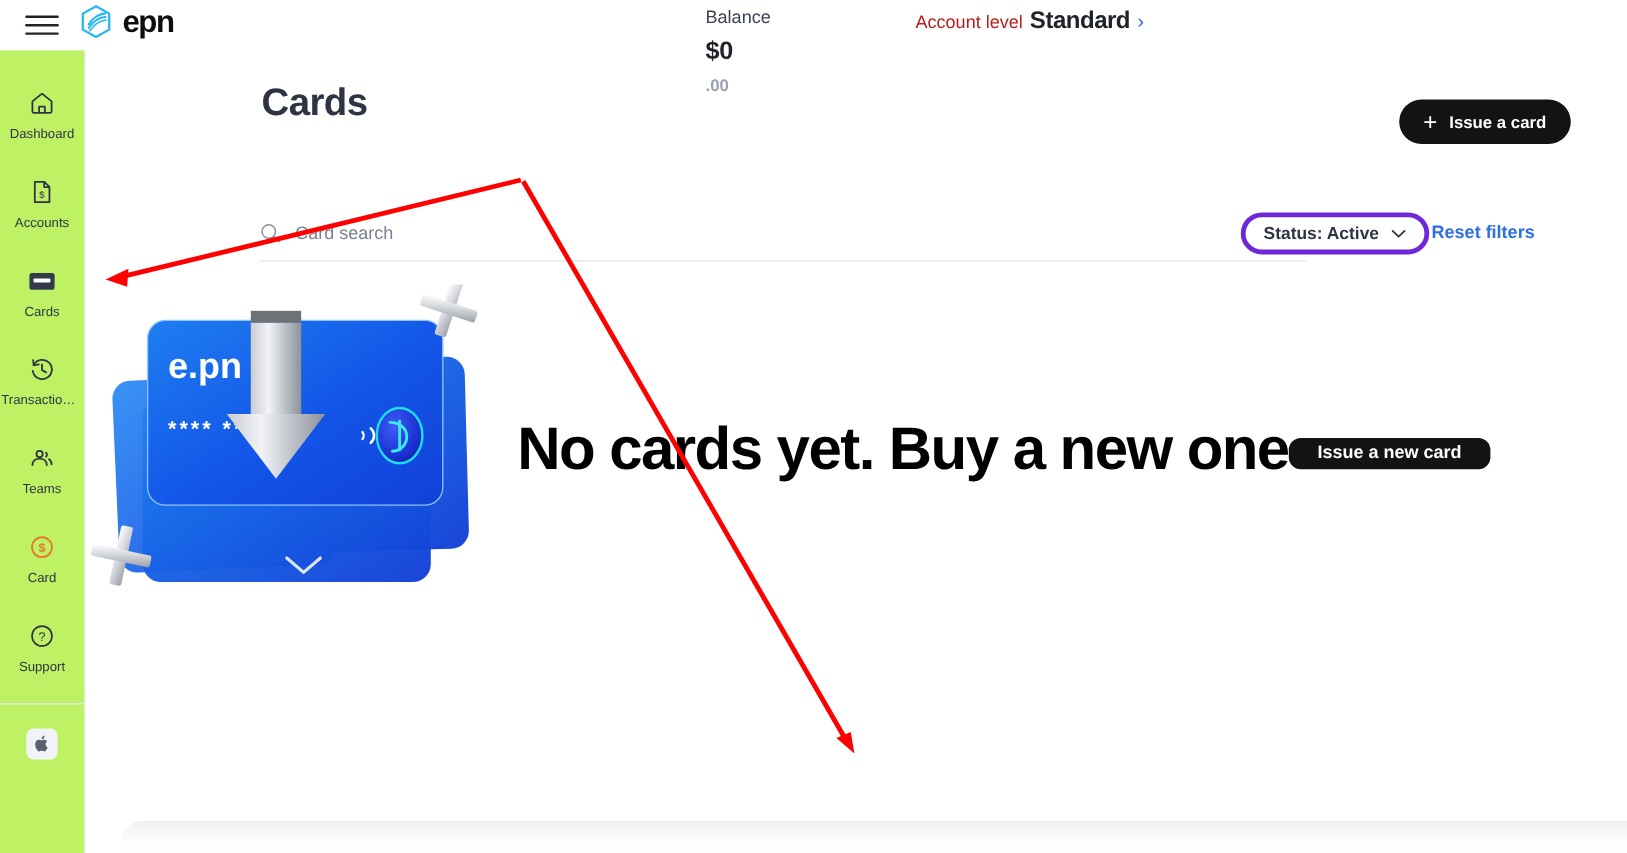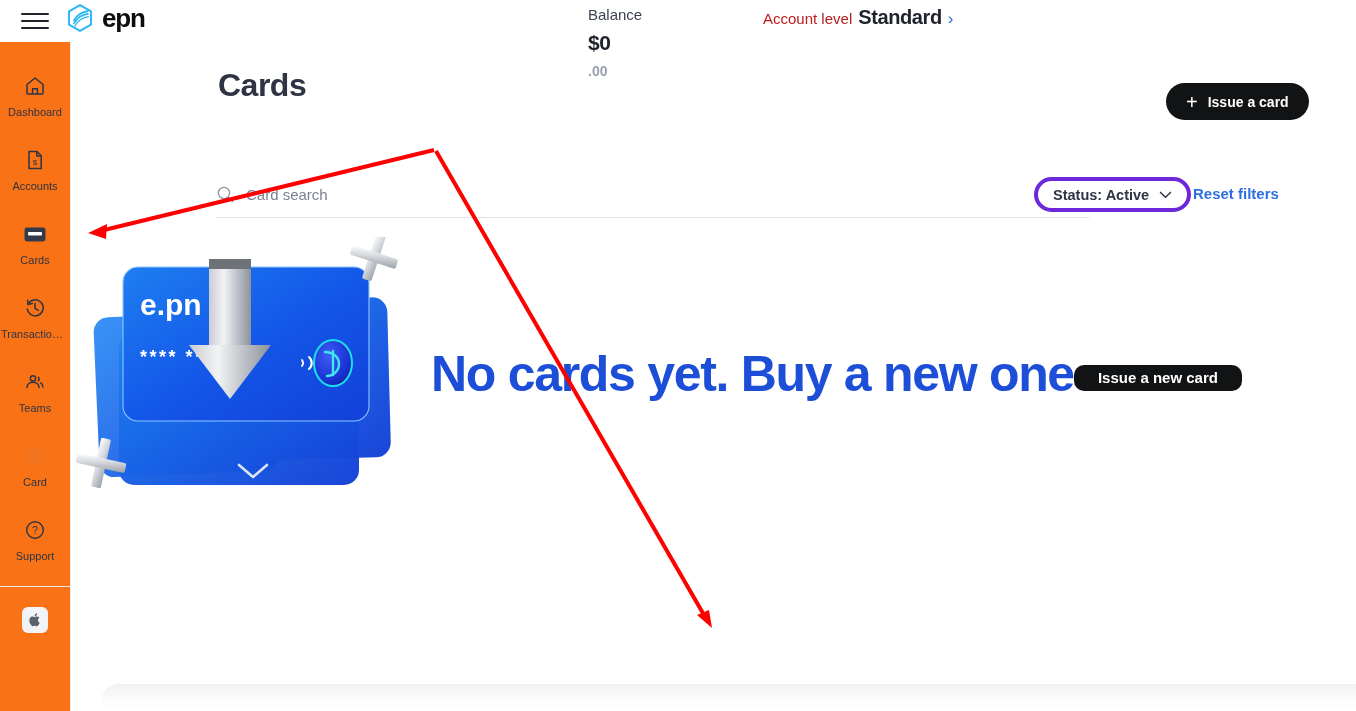--- a/index.html
+++ b/index.html
@@ -46,21 +46,21 @@
     position: absolute; left: 739px; top: 6px;
     display: flex; align-items: baseline; gap: 6px; cursor: pointer;
   }
   .acct-label { font-size: 15px; color: #b91c1c; margin-left: 24px; }
   .acct-value { font-size: 20px; font-weight: bold; color: #20232b; letter-spacing: -0.4px; }
   .acct-chev { color: #2f6fe4; font-size: 17px; font-weight: 500; line-height: 20px; }
 
   
   .sidebar {
     position: absolute; left: 0; top: 42px; width: 71px; height: 669px;
-    border-right: 1px solid #e9eaee; background: #f97316;
+    border-right: 1px solid #e9eaee; background: #bef264;
     display: flex; flex-direction: column; align-items: center;
     padding-top: 16px;
   }
   .nav-item {
     width: 71px; height: 74px;
     display: flex; flex-direction: column; align-items: center; justify-content: center;
     gap: 7px; cursor: pointer;
   }
   .nav-icon { width: 26px; height: 26px; display: flex; align-items: center; justify-content: center; }
   .nav-label {
@@ -125,21 +125,21 @@
   }
 
   
   .empty-wrap {
     position: absolute; left: 0; top: 195px; width: 1285px;
     display: flex; flex-direction: row; align-items: center;
   }
   .cards-art { position: relative; width: 360px; height: 265px; }
   .empty-title {
     margin-top: 8px;
-    font-size: 50px; font-weight: bold; color: #1d4ed8;
+    font-size: 50px; font-weight: bold; color: #000000;
     letter-spacing: -1.3px; white-space: nowrap;
   }
   .issue-new-btn {
     margin-top: 16px; height: 26px; padding: 0 24px;
     border: none; border-radius: 10px; background: #111315; color: #fff;
     font-family: "Liberation Sans", sans-serif;
     font-size: 15px; font-weight: bold; cursor: pointer;
   }
   .bottom-panel {
     position: absolute; left: 0; bottom: 0; width: 1285px; height: 27px;

